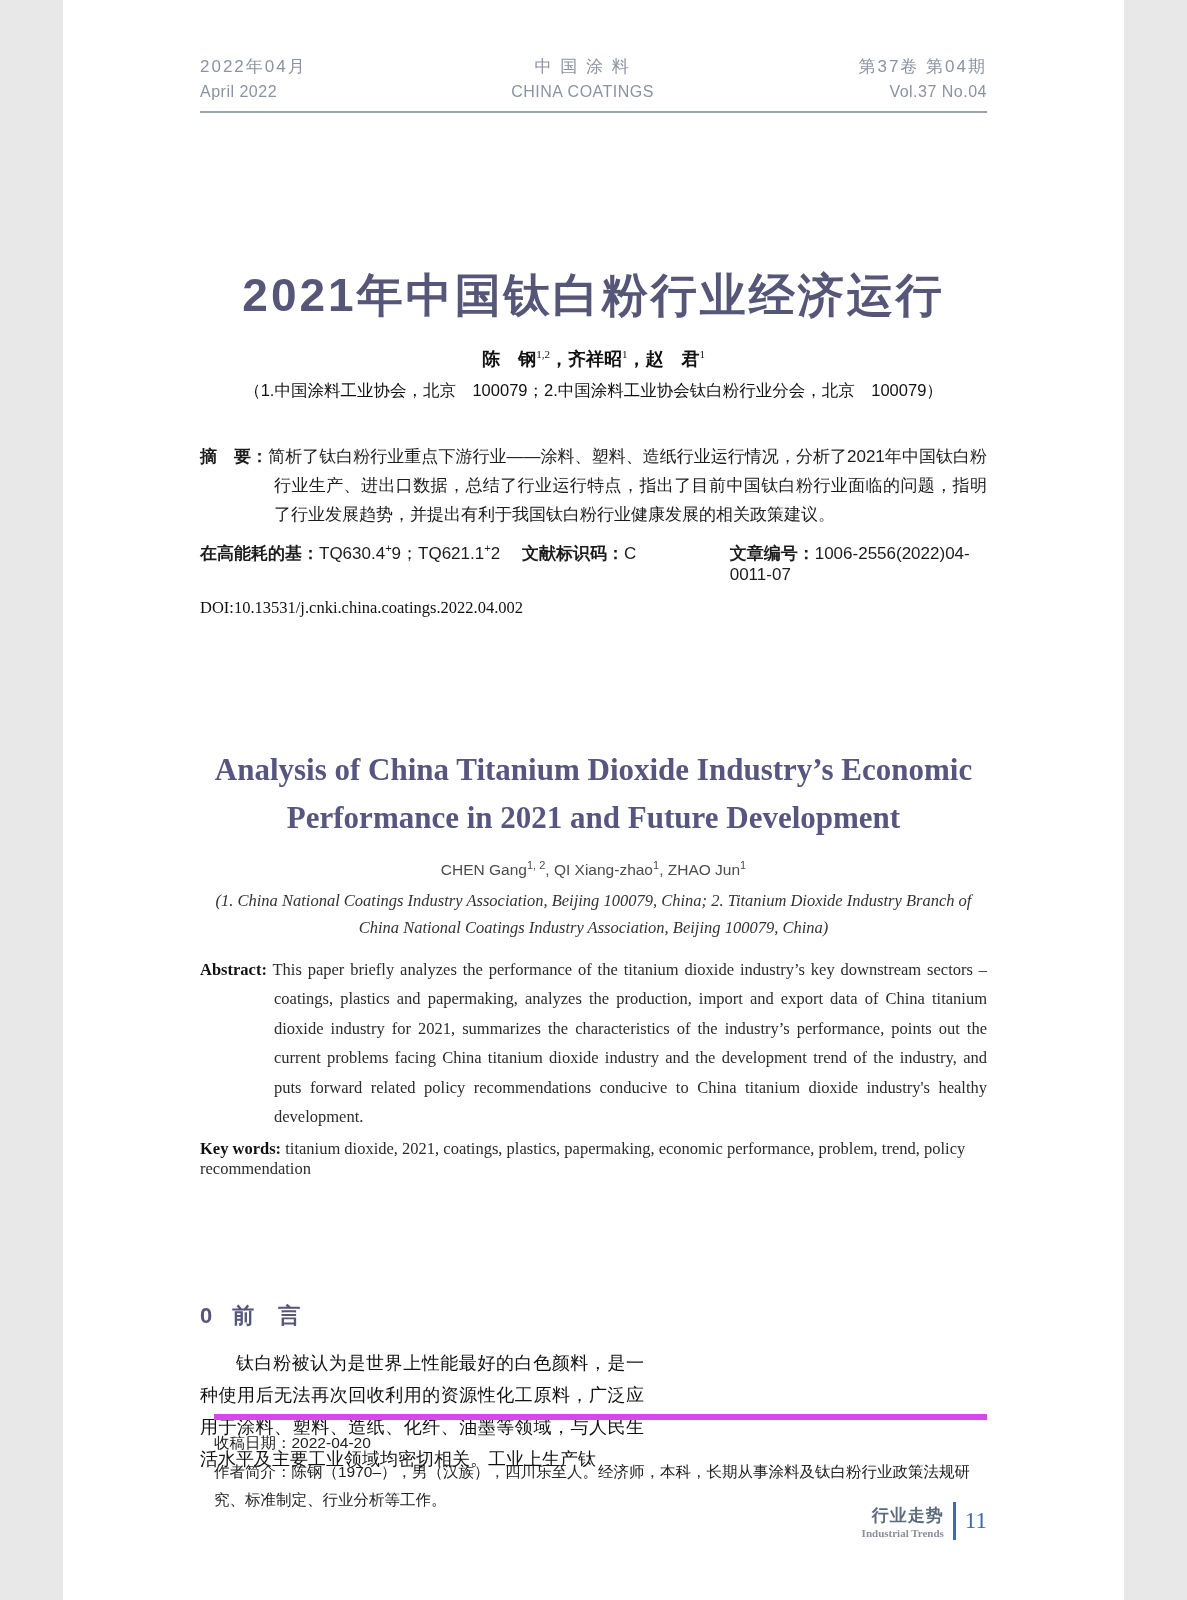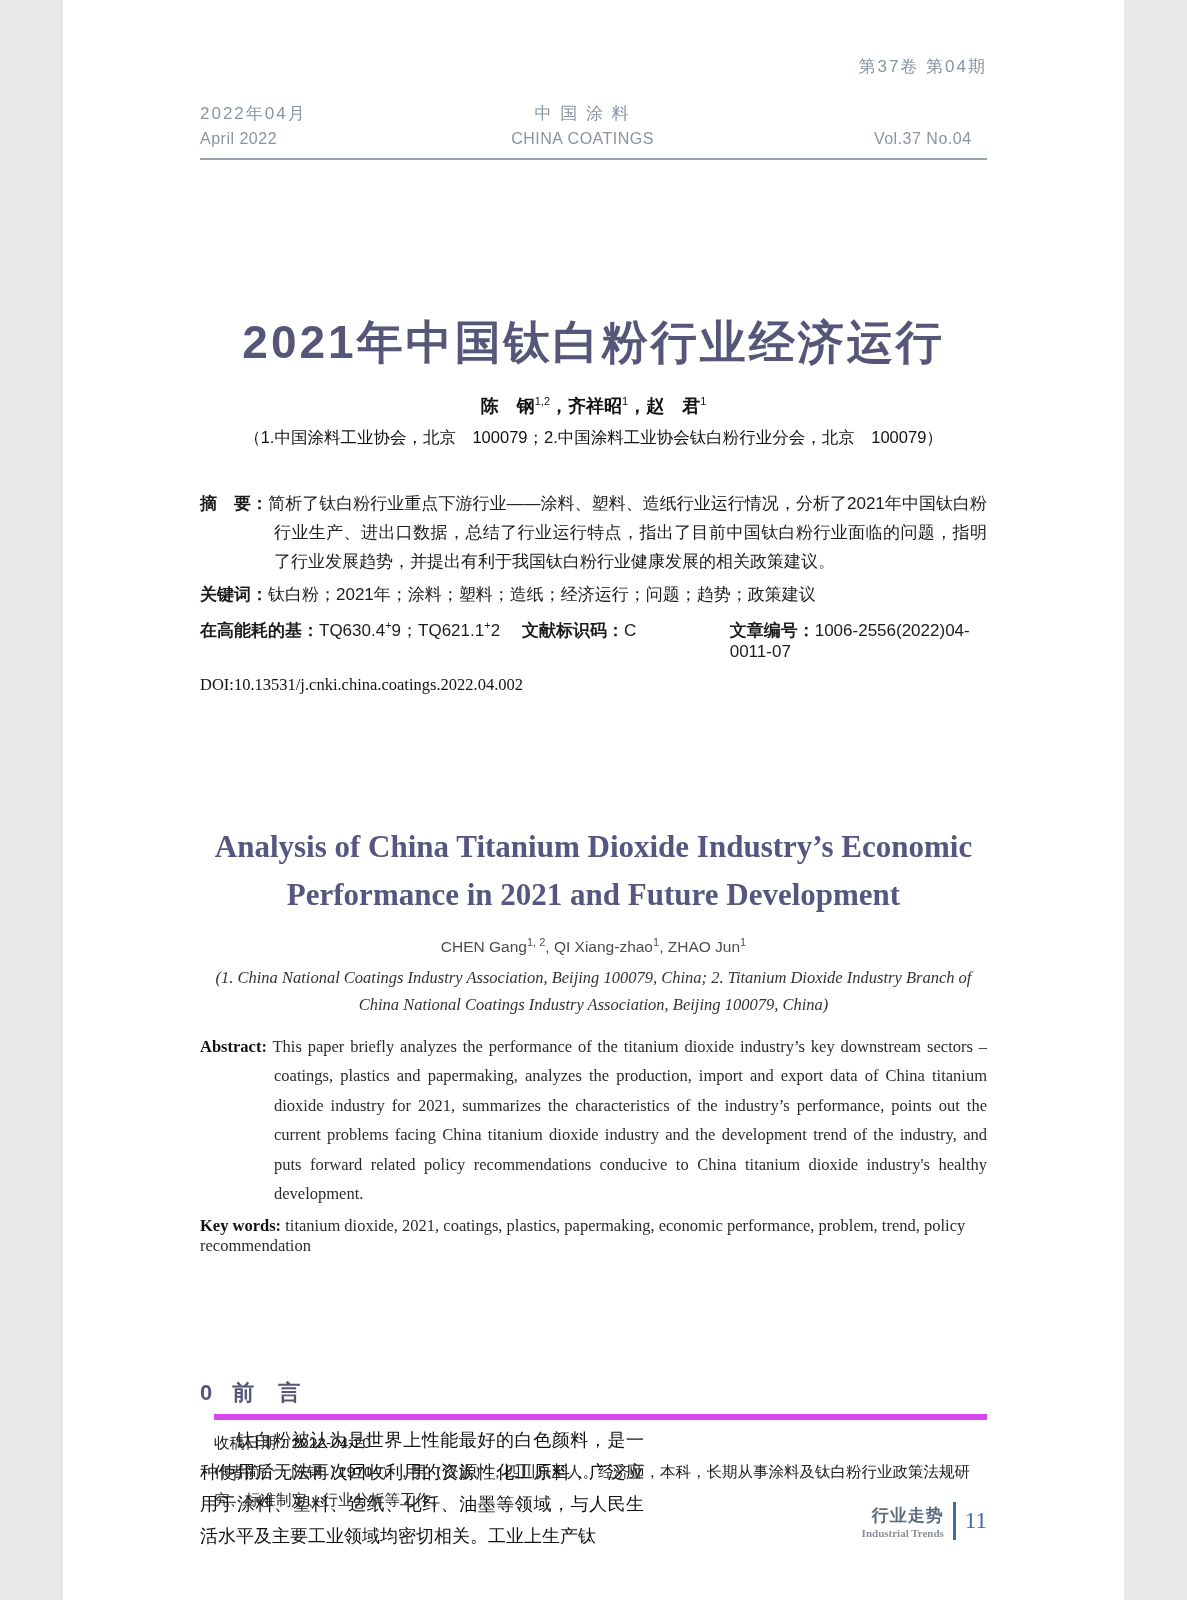--- a/index.html
+++ b/index.html
@@ -17,33 +17,33 @@
 
   
   .page-header {
     display:flex; justify-content:space-between; align-items:flex-end;
     margin:0 137px; padding-top:55px; padding-bottom:8px;
     border-bottom:2px solid #9aa2b0;
     color:#8a93a3; font-size:17px; line-height:1.45;
   }
   .hdr-col { display:flex; flex-direction:column; }
   .hdr-col.center { text-align:center; }
-  .hdr-col.right  { text-align:center;gap:47px; }
+  .hdr-col.right  { text-align:right; }
   .hdr-cn { letter-spacing:2px; }
   .hdr-en { font-size:16px; letter-spacing:0.5px; }
 
   
   .title-cn {
     margin-top:148px; text-align:center;
     color:#565679; font-weight:bold;
     font-size:46px; line-height:1.52; letter-spacing:3px;
   }
   .authors-cn {
     margin-top:16px; text-align:center;
-    font-size:18px; font-weight:bold; color:#111;
+    font-size:18px; font-weight:bold; color:#111;font-family:Liberation Serif, serif;
   }
   .authors-cn sup, .authors-en sup { font-size:11px; font-weight:normal; }
   .affil-cn {
     margin-top:9px; text-align:center;
     font-size:16.5px; color:#111;
   }
 
   
   .abstract-cn {
     margin-top:40px;
@@ -157,21 +157,20 @@
     <h1 class="title-cn">
       <div>2021年中国钛白粉行业经济运行</div>
     </h1>
 
     <div class="authors-cn"><span>陈　钢</span><sup>1,2</sup><span>，</span><span>齐祥昭</span><sup>1</sup><span>，</span><span>赵　君</span><sup>1</sup></div>
 
     <div class="affil-cn">（1.中国涂料工业协会，北京　100079；2.中国涂料工业协会钛白粉行业分会，北京　100079）</div>
 
     <p class="abstract-cn"><span class="lbl">摘　要：</span><span>简析了钛白粉行业重点下游行业——涂料、塑料、造纸行业运行情况，分析了2021年中国钛白粉行业生产、进出口数据，总结了行业运行特点，指出了目前中国钛白粉行业面临的问题，指明了行业发展趋势，并提出有利于我国钛白粉行业健康发展的相关政策建议。</span></p>
 
-    <p class="kw-cn"><span class="lbl">关键词：</span><span>钛白粉；2021年；涂料；塑料；造纸；经济运行；问题；趋势；政策建议</span></p>
 
     <div class="clc-row">
       <div class="clc-cell1"><span class="lbl">在高能耗的基：</span><span>TQ630.4</span><sup>+</sup><span>9；TQ621.1</span><sup>+</sup><span>2</span></div>
       <div class="clc-cell2"><span class="lbl">文献标识码：</span><span>C</span></div>
       <div><span class="lbl">文章编号：</span><span>1006-2556(2022)04-0011-07</span></div>
     </div>
 
     <div class="doi-line">DOI:10.13531/j.cnki.china.coatings.2022.04.002</div>
 
     <h2 class="title-en">

